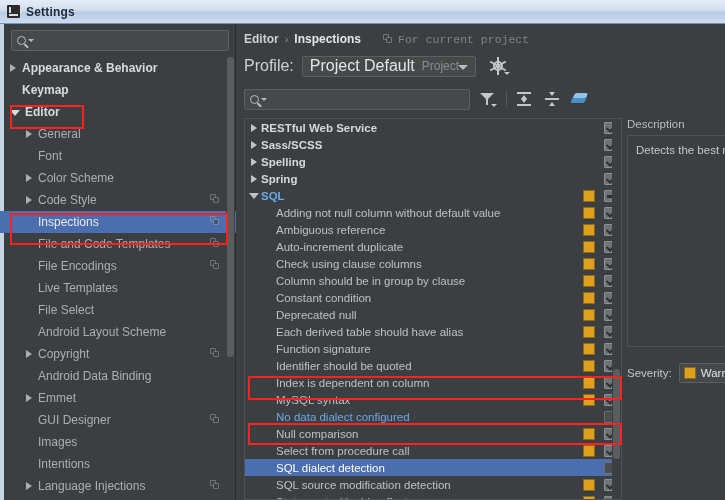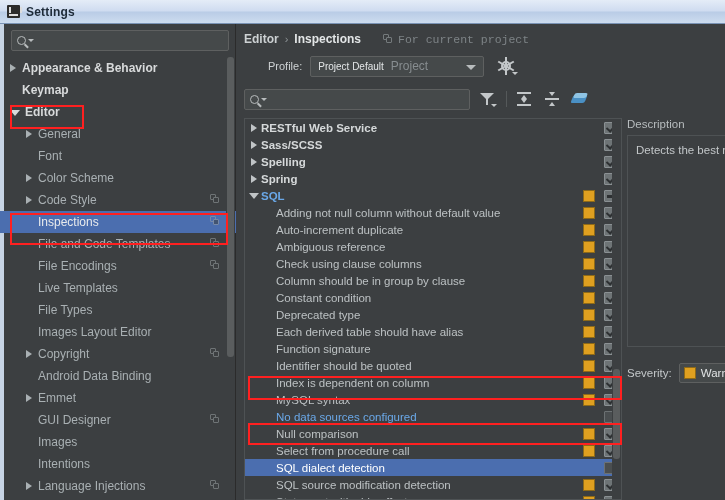--- a/index.html
+++ b/index.html
@@ -139,28 +139,28 @@
     position: absolute; display: block;
     border: 1px solid #8d9396; border-radius: 1px;
   }
   #crumb .proj .pico i.a { left: 0; top: 0; width: 6px; height: 6px; }
   #crumb .proj .pico i.b { left: 3px; top: 3px; width: 6px; height: 6px; background:#3c3f41;}
 
   #profile-row {
     position: absolute; left: 8px; top: 31px;
     display: flex; align-items: center; height: 22px;
   }
-  #profile-row .plabel { font-size: 11px; color: #cdd1d3; margin-right: 8px; margin-left: 24px; }
+  #profile-row .plabel { font-size: 16px; color: #cdd1d3; margin-right: 8px; }
   #profile-combo {
     width: 174px; height: 21px; background: #45494a;
     border: 1px solid #5e6060; border-radius: 2px;
     display: flex; align-items: center; padding: 0 4px 0 7px;
     position: relative;
   }
-  #profile-combo .pv { font-size: 10px; color: #e3e6e7; }
+  #profile-combo .pv { font-size: 16px; color: #e3e6e7; }
   #profile-combo .ps { font-size: 12px; color: #878d90; margin-left: 7px; }
   #profile-combo .caret {
     position: absolute; right: 7px; top: 8px;
     width: 0; height: 0;
     border-left: 5px solid transparent; border-right: 5px solid transparent;
     border-top: 5px solid #b8bcbd;
   }
   #gear {
     margin-left: 14px; width: 16px; height: 16px; position: relative;
   }
@@ -431,26 +431,26 @@
           </span>
         </div>
         <div class="s-row">
           <span class="pad1"></span>
           <span class="arrow blank"></span>
           <span>Live Templates</span>
         </div>
         <div class="s-row">
           <span class="pad1"></span>
           <span class="arrow blank"></span>
-          <span>File Types</span>
-        </div>
-        <div class="s-row">
-          <span class="pad1"></span>
-          <span class="arrow blank"></span>
-          <span>Images Layout Editor</span>
+          <span>File Select</span>
+        </div>
+        <div class="s-row">
+          <span class="pad1"></span>
+          <span class="arrow blank"></span>
+          <span>Android Layout Scheme</span>
         </div>
         <div class="s-row">
           <span class="pad1"></span>
           <span class="arrow"></span>
           <span>Copyright</span>
           <span class="copy-ico">
             <i class="a"></i>
             <i class="b"></i>
           </span>
         </div>
@@ -597,51 +597,51 @@
             <span class="cbx tri"></span>
           </div>
           <div class="t-row">
             <span class="t-indent"></span>
             <span class="t-label">Adding not null column without default value</span>
             <span class="sev"></span>
             <span class="cbx on"></span>
           </div>
           <div class="t-row">
             <span class="t-indent"></span>
+            <span class="t-label">Ambiguous reference</span>
+            <span class="sev"></span>
+            <span class="cbx on"></span>
+          </div>
+          <div class="t-row">
+            <span class="t-indent"></span>
             <span class="t-label">Auto-increment duplicate</span>
             <span class="sev"></span>
             <span class="cbx on"></span>
           </div>
           <div class="t-row">
             <span class="t-indent"></span>
-            <span class="t-label">Ambiguous reference</span>
-            <span class="sev"></span>
-            <span class="cbx on"></span>
-          </div>
-          <div class="t-row">
-            <span class="t-indent"></span>
             <span class="t-label">Check using clause columns</span>
             <span class="sev"></span>
             <span class="cbx on"></span>
           </div>
           <div class="t-row">
             <span class="t-indent"></span>
             <span class="t-label">Column should be in group by clause</span>
             <span class="sev"></span>
             <span class="cbx on"></span>
           </div>
           <div class="t-row">
             <span class="t-indent"></span>
             <span class="t-label">Constant condition</span>
             <span class="sev"></span>
             <span class="cbx on"></span>
           </div>
           <div class="t-row">
             <span class="t-indent"></span>
-            <span class="t-label">Deprecated type</span>
+            <span class="t-label">Deprecated null</span>
             <span class="sev"></span>
             <span class="cbx on"></span>
           </div>
           <div class="t-row">
             <span class="t-indent"></span>
             <span class="t-label">Each derived table should have alias</span>
             <span class="sev"></span>
             <span class="cbx on"></span>
           </div>
           <div class="t-row">
@@ -663,21 +663,21 @@
             <span class="cbx on"></span>
           </div>
           <div class="t-row">
             <span class="t-indent"></span>
             <span class="t-label">MySQL syntax</span>
             <span class="sev"></span>
             <span class="cbx on"></span>
           </div>
           <div class="t-row sel-text">
             <span class="t-indent"></span>
-            <span class="t-label">No data sources configured</span>
+            <span class="t-label">No data dialect configured</span>
             <span class="cbx off"></span>
           </div>
           <div class="t-row">
             <span class="t-indent"></span>
             <span class="t-label">Null comparison</span>
             <span class="sev"></span>
             <span class="cbx on"></span>
           </div>
           <div class="t-row">
             <span class="t-indent"></span>

